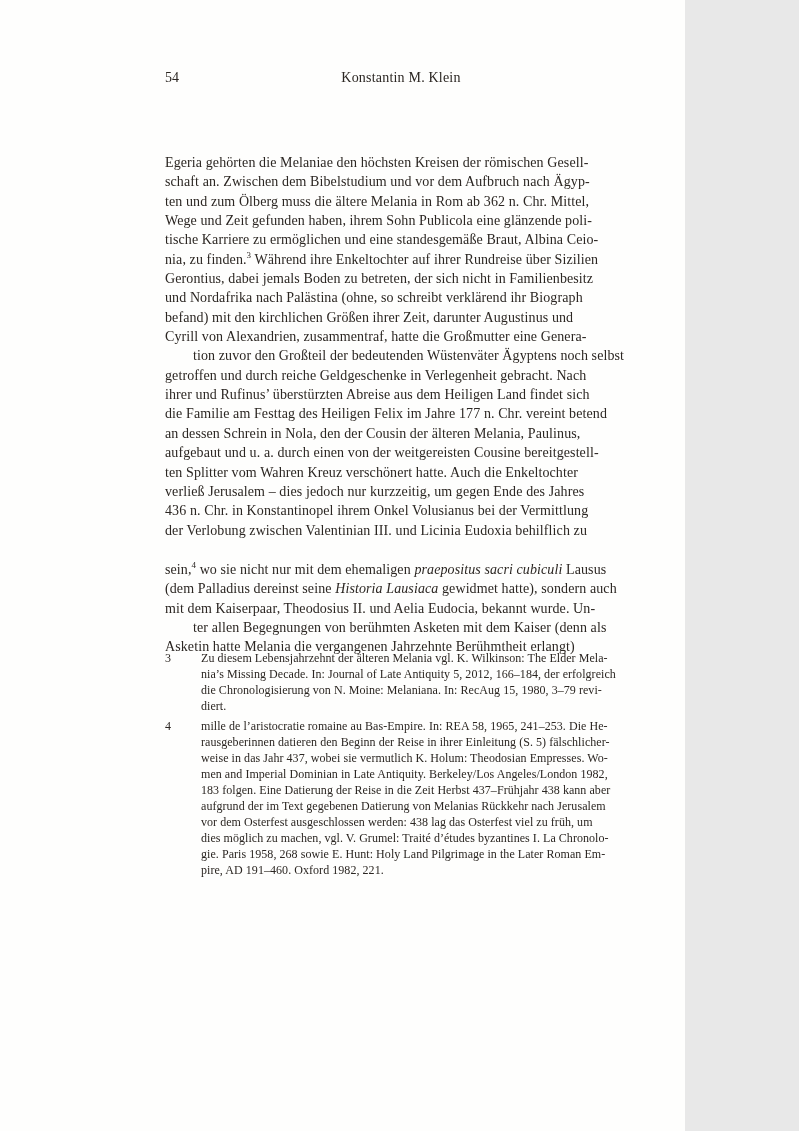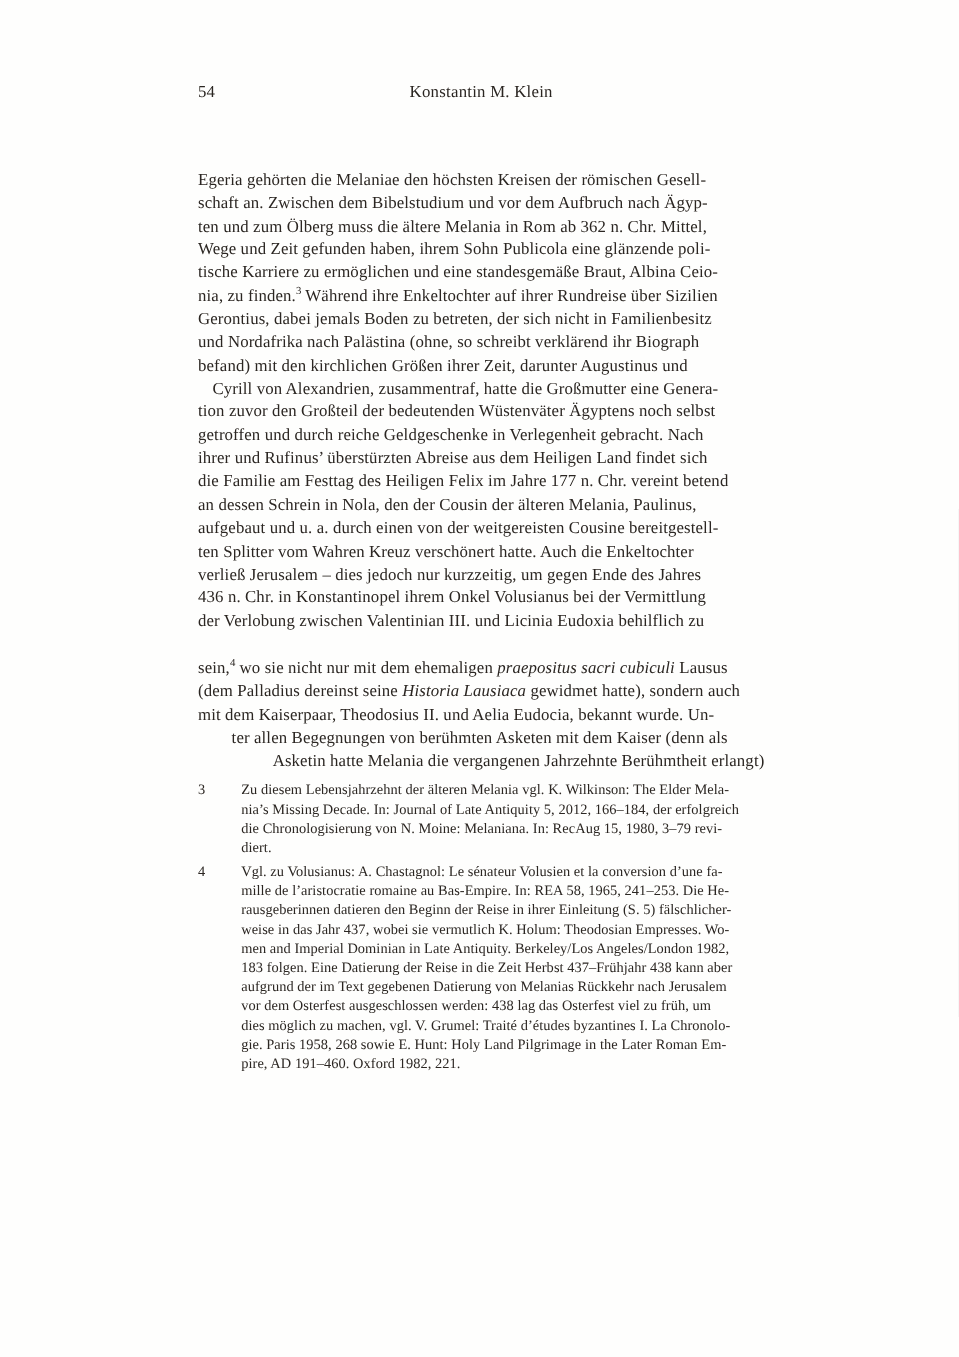--- a/index.html
+++ b/index.html
@@ -1,18 +1,18 @@
 <!DOCTYPE html>
 <html><head>
 <meta charset="utf-8">
 <style>
   html, body { margin: 0; padding: 0; background: #e8e8e8; }
   .page {
     position: relative;
-    width: 799px;
+    width: 685px;
     height: 1131px;
     background: #fefefdff;
     background: #fefefd;
     color: #2b2622;
     font-family: "Liberation Serif", "DejaVu Serif", serif;
     overflow: hidden;
   }
   
   .header {
     position: absolute;
@@ -21,21 +21,21 @@
     width: 472px;
     font-size: 14px;
     line-height: 16px;
   }
   .page-num { position: absolute; left: 0; top: 0; }
   .running-head { display: block; text-align: center; letter-spacing: 0.2px; }
 
   
   .body-text {
     position: absolute;
-    top: 141px;
+    top: 153px;
     left: 165px;
     width: 472px;
     font-size: 14px;
     letter-spacing: 0.1px;
   }
   .line {
     display: block;
     height: 19.35px;
     line-height: 19.35px;
     white-space: nowrap;
@@ -79,52 +79,51 @@
   <div class="body-text">
     <div class="line jl" style="word-spacing: 0px;">Egeria gehörten die Melaniae den höchsten Kreisen der römischen Gesell-</div>
     <div class="line jl" style="word-spacing: 0px;">schaft an. Zwischen dem Bibelstudium und vor dem Aufbruch nach Ägyp-</div>
     <div class="line jl" style="word-spacing: 0px;">ten und zum Ölberg muss die ältere Melania in Rom ab 362 n. Chr. Mittel,</div>
     <div class="line jl" style="word-spacing: 0px;">Wege und Zeit gefunden haben, ihrem Sohn Publicola eine glänzende poli-</div>
     <div class="line jl" style="word-spacing: 0px;">tische Karriere zu ermöglichen und eine standesgemäße Braut, Albina Ceio-</div>
     <div class="line jl" style="word-spacing: 0px;"><span>nia, zu finden.</span><sup class="fn-ref">3</sup><span> Während ihre Enkeltochter auf ihrer Rundreise über Sizilien</span></div>
     <div class="line jl" style="word-spacing: 0px;">Gerontius, dabei jemals Boden zu betreten, der sich nicht in Familienbesitz</div>
     <div class="line jl" style="word-spacing: 0px;">und Nordafrika nach Palästina (ohne, so schreibt verklärend ihr Biograph</div>
     <div class="line jl" style="word-spacing: 0px;">befand) mit den kirchlichen Größen ihrer Zeit, darunter Augustinus und</div>
-    <div class="line jl" style="word-spacing: 0px; margin-left: 12px;">Cyrill von Alexandrien, zusammentraf, hatte die Großmutter eine Genera-</div>
-    <div class="line jl" style="word-spacing: 0px;">tion zuvor den Großteil der bedeutenden Wüstenväter Ägyptens noch selbst</div>
+    <div class="line jl" style="word-spacing: 0px;">Cyrill von Alexandrien, zusammentraf, hatte die Großmutter eine Genera-</div>
+    <div class="line jl" style="word-spacing: 0px; margin-left: 28px;">tion zuvor den Großteil der bedeutenden Wüstenväter Ägyptens noch selbst</div>
     <div class="line jl" style="word-spacing: 0px;">getroffen und durch reiche Geldgeschenke in Verlegenheit gebracht. Nach</div>
     <div class="line jl" style="word-spacing: 0px;">ihrer und Rufinus’ überstürzten Abreise aus dem Heiligen Land findet sich</div>
     <div class="line jl" style="word-spacing: 0px;">die Familie am Festtag des Heiligen Felix im Jahre 177 n. Chr. vereint betend</div>
     <div class="line jl" style="word-spacing: 0px;">an dessen Schrein in Nola, den der Cousin der älteren Melania, Paulinus,</div>
     <div class="line jl" style="word-spacing: 0px;">aufgebaut und u. a. durch einen von der weitgereisten Cousine bereitgestell-</div>
     <div class="line jl" style="word-spacing: 0px;">ten Splitter vom Wahren Kreuz verschönert hatte. Auch die Enkeltochter</div>
     <div class="line jl" style="word-spacing: 0px;">verließ Jerusalem – dies jedoch nur kurzzeitig, um gegen Ende des Jahres</div>
     <div class="line jl" style="word-spacing: 0px;">436 n. Chr. in Konstantinopel ihrem Onkel Volusianus bei der Vermittlung</div>
     <div class="line jl" style="word-spacing: 0px;">der Verlobung zwischen Valentinian III. und Licinia Eudoxia behilflich zu</div>
     <div class="line jl" style="word-spacing: 0px; margin-top: 20px;"><span>sein,</span><sup class="fn-ref">4</sup><span> wo sie nicht nur mit dem ehemaligen </span><span class="it">praepositus sacri cubiculi</span><span> Lausus</span></div>
     <div class="line jl" style="word-spacing: 0px;"><span>(dem Palladius dereinst seine </span><span class="it">Historia Lausiaca</span><span> gewidmet hatte), sondern auch</span></div>
     <div class="line jl" style="word-spacing: 0px;">mit dem Kaiserpaar, Theodosius II. und Aelia Eudocia, bekannt wurde. Un-</div>
     <div class="line jl" style="word-spacing: 0px; margin-left: 28px;">ter allen Begegnungen von berühmten Asketen mit dem Kaiser (denn als</div>
-    <div class="line jl" style="word-spacing: 0px; text-align: right;">Asketin hatte Melania die vergangenen Jahrzehnte Berühmtheit erlangt)</div>
+    <div class="line jl" style="word-spacing: 0px;">Asketin hatte Melania die vergangenen Jahrzehnte Berühmtheit erlangt)</div>
   </div>
 
   <div class="footnotes">
     <div class="footnote">
       <span class="fn-num">3</span>
       <div class="fn-lines">
         <div class="fn-line jl" style="word-spacing: 0px;">Zu diesem Lebensjahrzehnt der älteren Melania vgl. K. Wilkinson: The Elder Mela-</div>
         <div class="fn-line jl" style="word-spacing: 0px;">nia’s Missing Decade. In: Journal of Late Antiquity 5, 2012, 166–184, der erfolgreich</div>
         <div class="fn-line jl" style="word-spacing: 0px;">die Chronologisierung von N. Moine: Melaniana. In: RecAug 15, 1980, 3–79 revi-</div>
         <div class="fn-line ll">diert.</div>
       </div>
     </div>
     <div class="footnote">
       <span class="fn-num">4</span>
       <div class="fn-lines">
-        <div class="fn-line jl" style="word-spacing: 0px;">Vgl. zu Volusianus: A. Chastagnol: Le sénateur Volusien et la conversion d’une fa-</div>
         <div class="fn-line jl" style="word-spacing: 0px;">mille de l’aristocratie romaine au Bas-Empire. In: REA 58, 1965, 241–253. Die He-</div>
         <div class="fn-line jl" style="word-spacing: 0px;">rausgeberinnen datieren den Beginn der Reise in ihrer Einleitung (S. 5) fälschlicher-</div>
         <div class="fn-line jl" style="word-spacing: 0px;">weise in das Jahr 437, wobei sie vermutlich K. Holum: Theodosian Empresses. Wo-</div>
         <div class="fn-line jl" style="word-spacing: 0px;">men and Imperial Dominian in Late Antiquity. Berkeley/Los Angeles/London 1982,</div>
         <div class="fn-line jl" style="word-spacing: 0px;">183 folgen. Eine Datierung der Reise in die Zeit Herbst 437–Frühjahr 438 kann aber</div>
         <div class="fn-line jl" style="word-spacing: 0px;">aufgrund der im Text gegebenen Datierung von Melanias Rückkehr nach Jerusalem</div>
         <div class="fn-line jl" style="word-spacing: 0px;">vor dem Osterfest ausgeschlossen werden: 438 lag das Osterfest viel zu früh, um</div>
         <div class="fn-line jl" style="word-spacing: 0px;">dies möglich zu machen, vgl. V. Grumel: Traité d’études byzantines I. La Chronolo-</div>
         <div class="fn-line jl" style="word-spacing: 0px;">gie. Paris 1958, 268 sowie E. Hunt: Holy Land Pilgrimage in the Later Roman Em-</div>
         <div class="fn-line ll">pire, AD 191–460. Oxford 1982, 221.</div>

